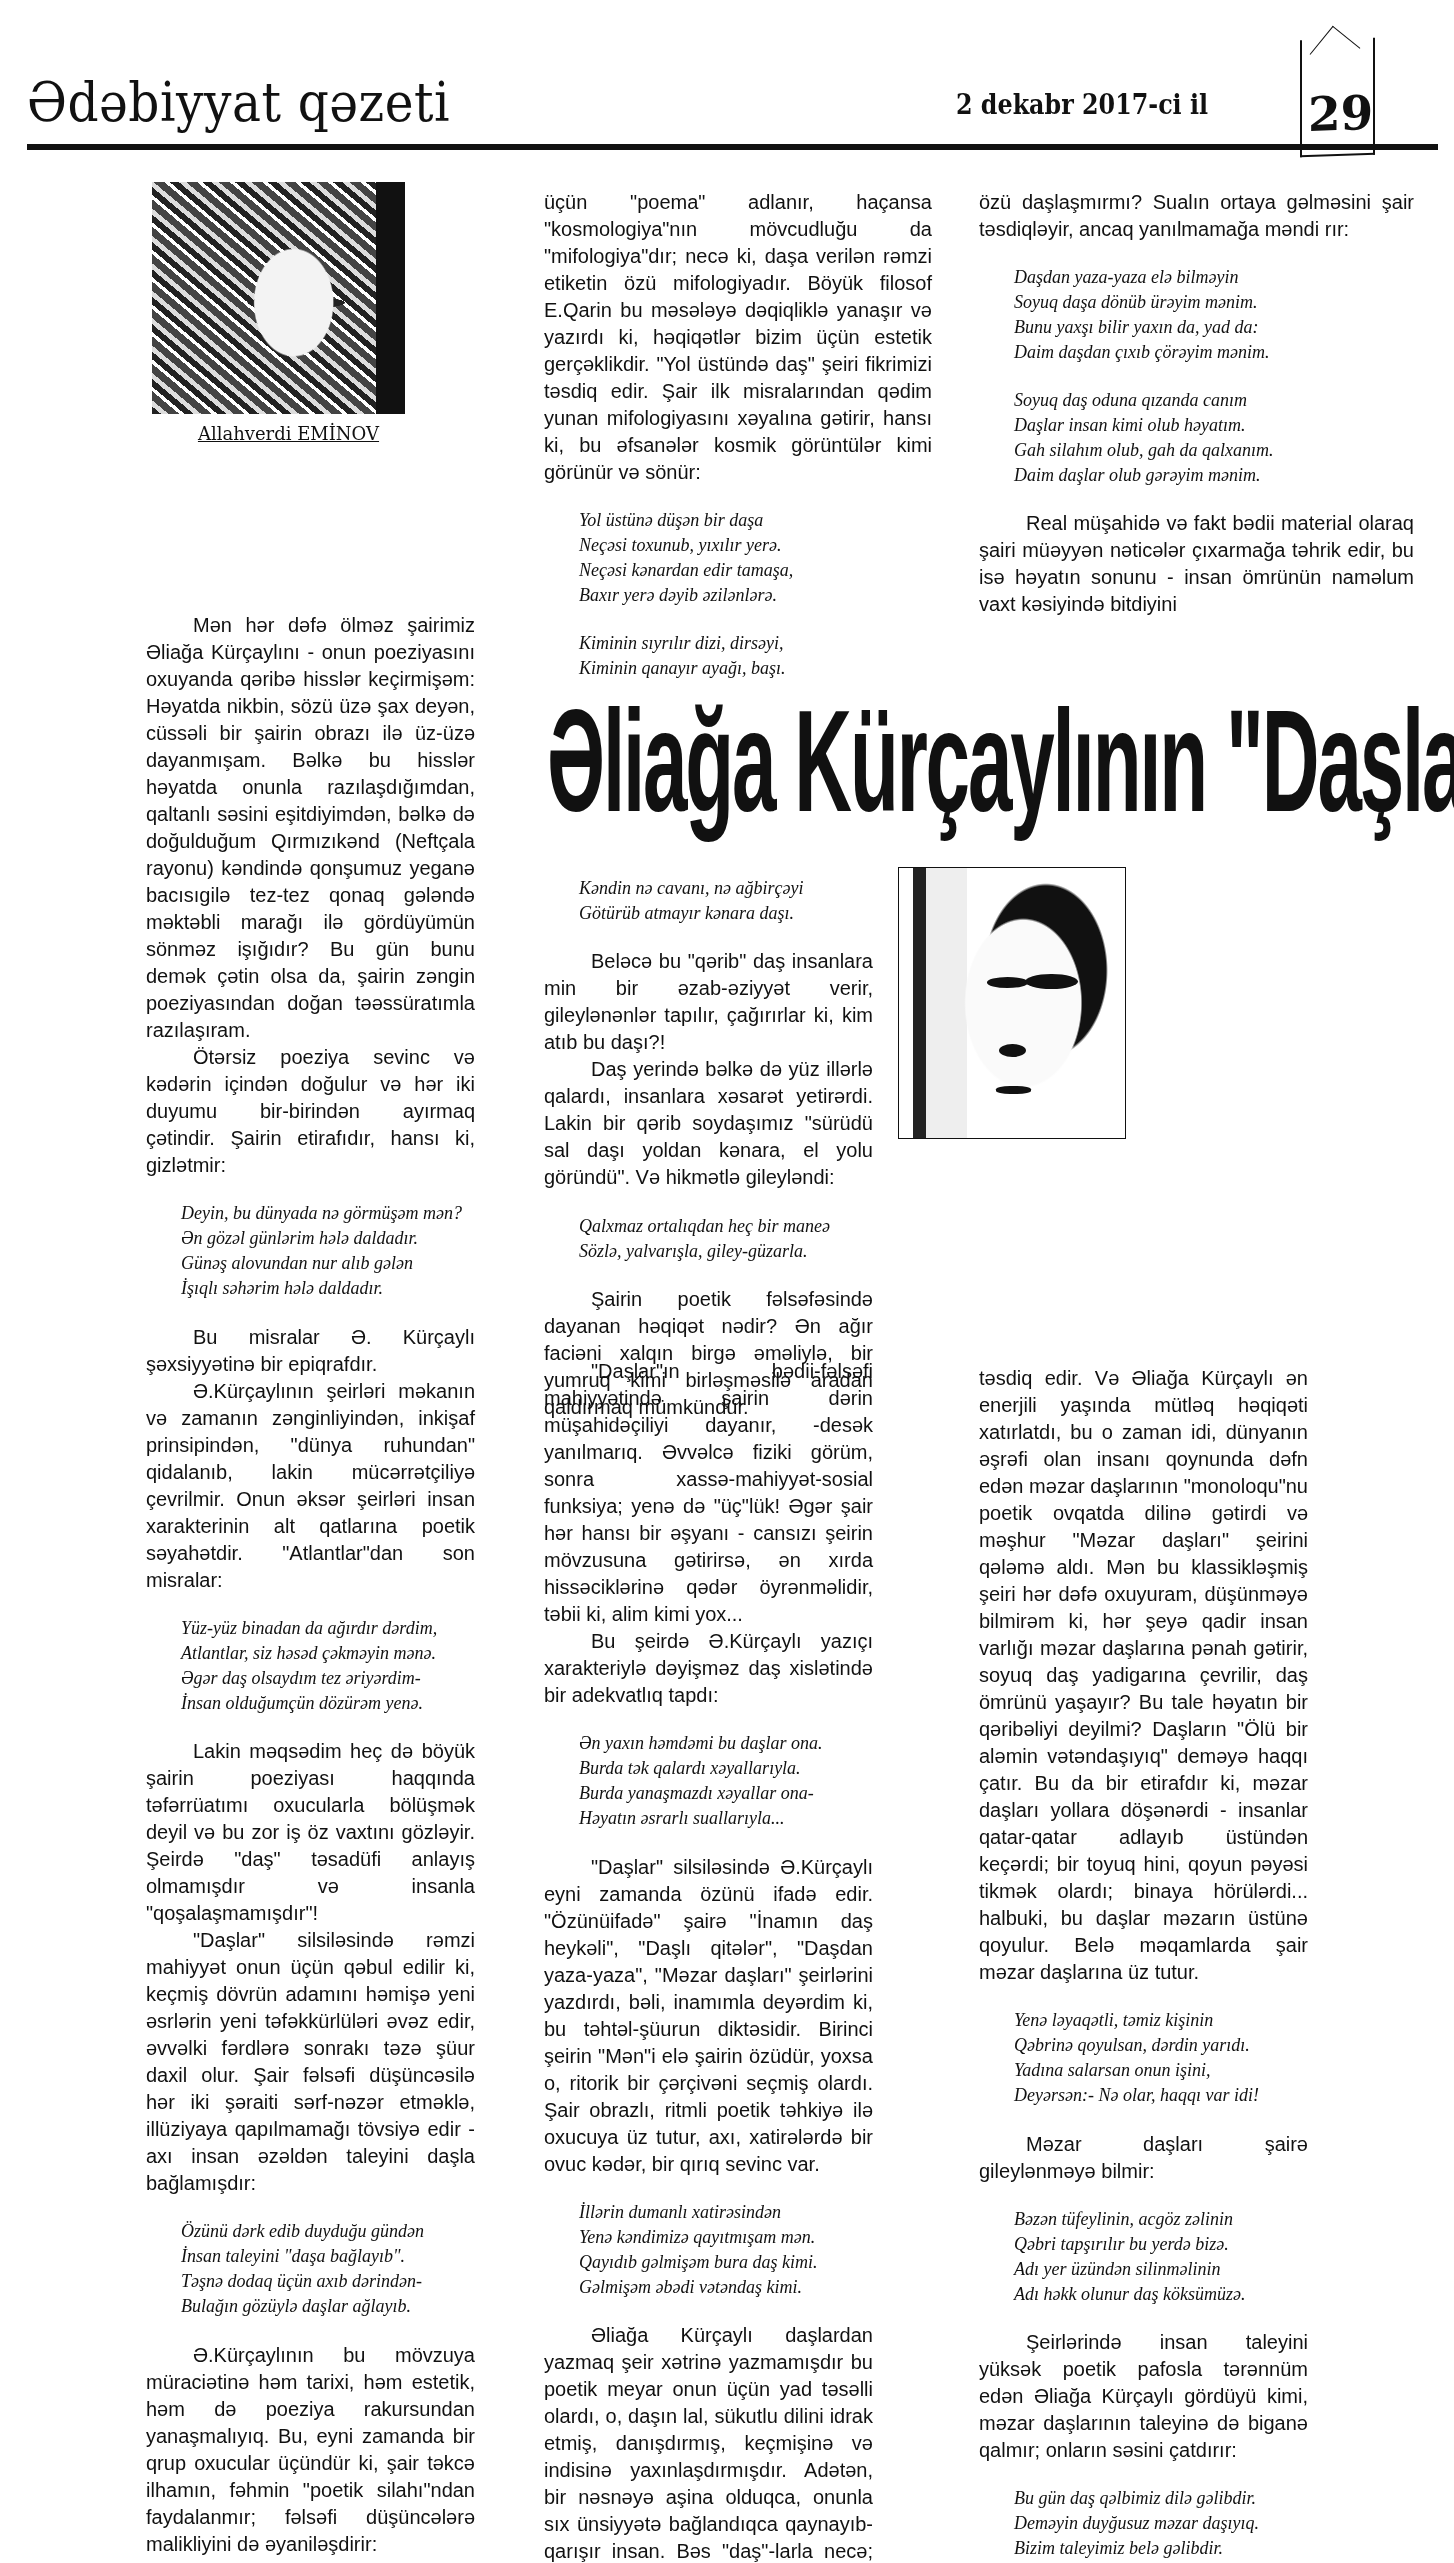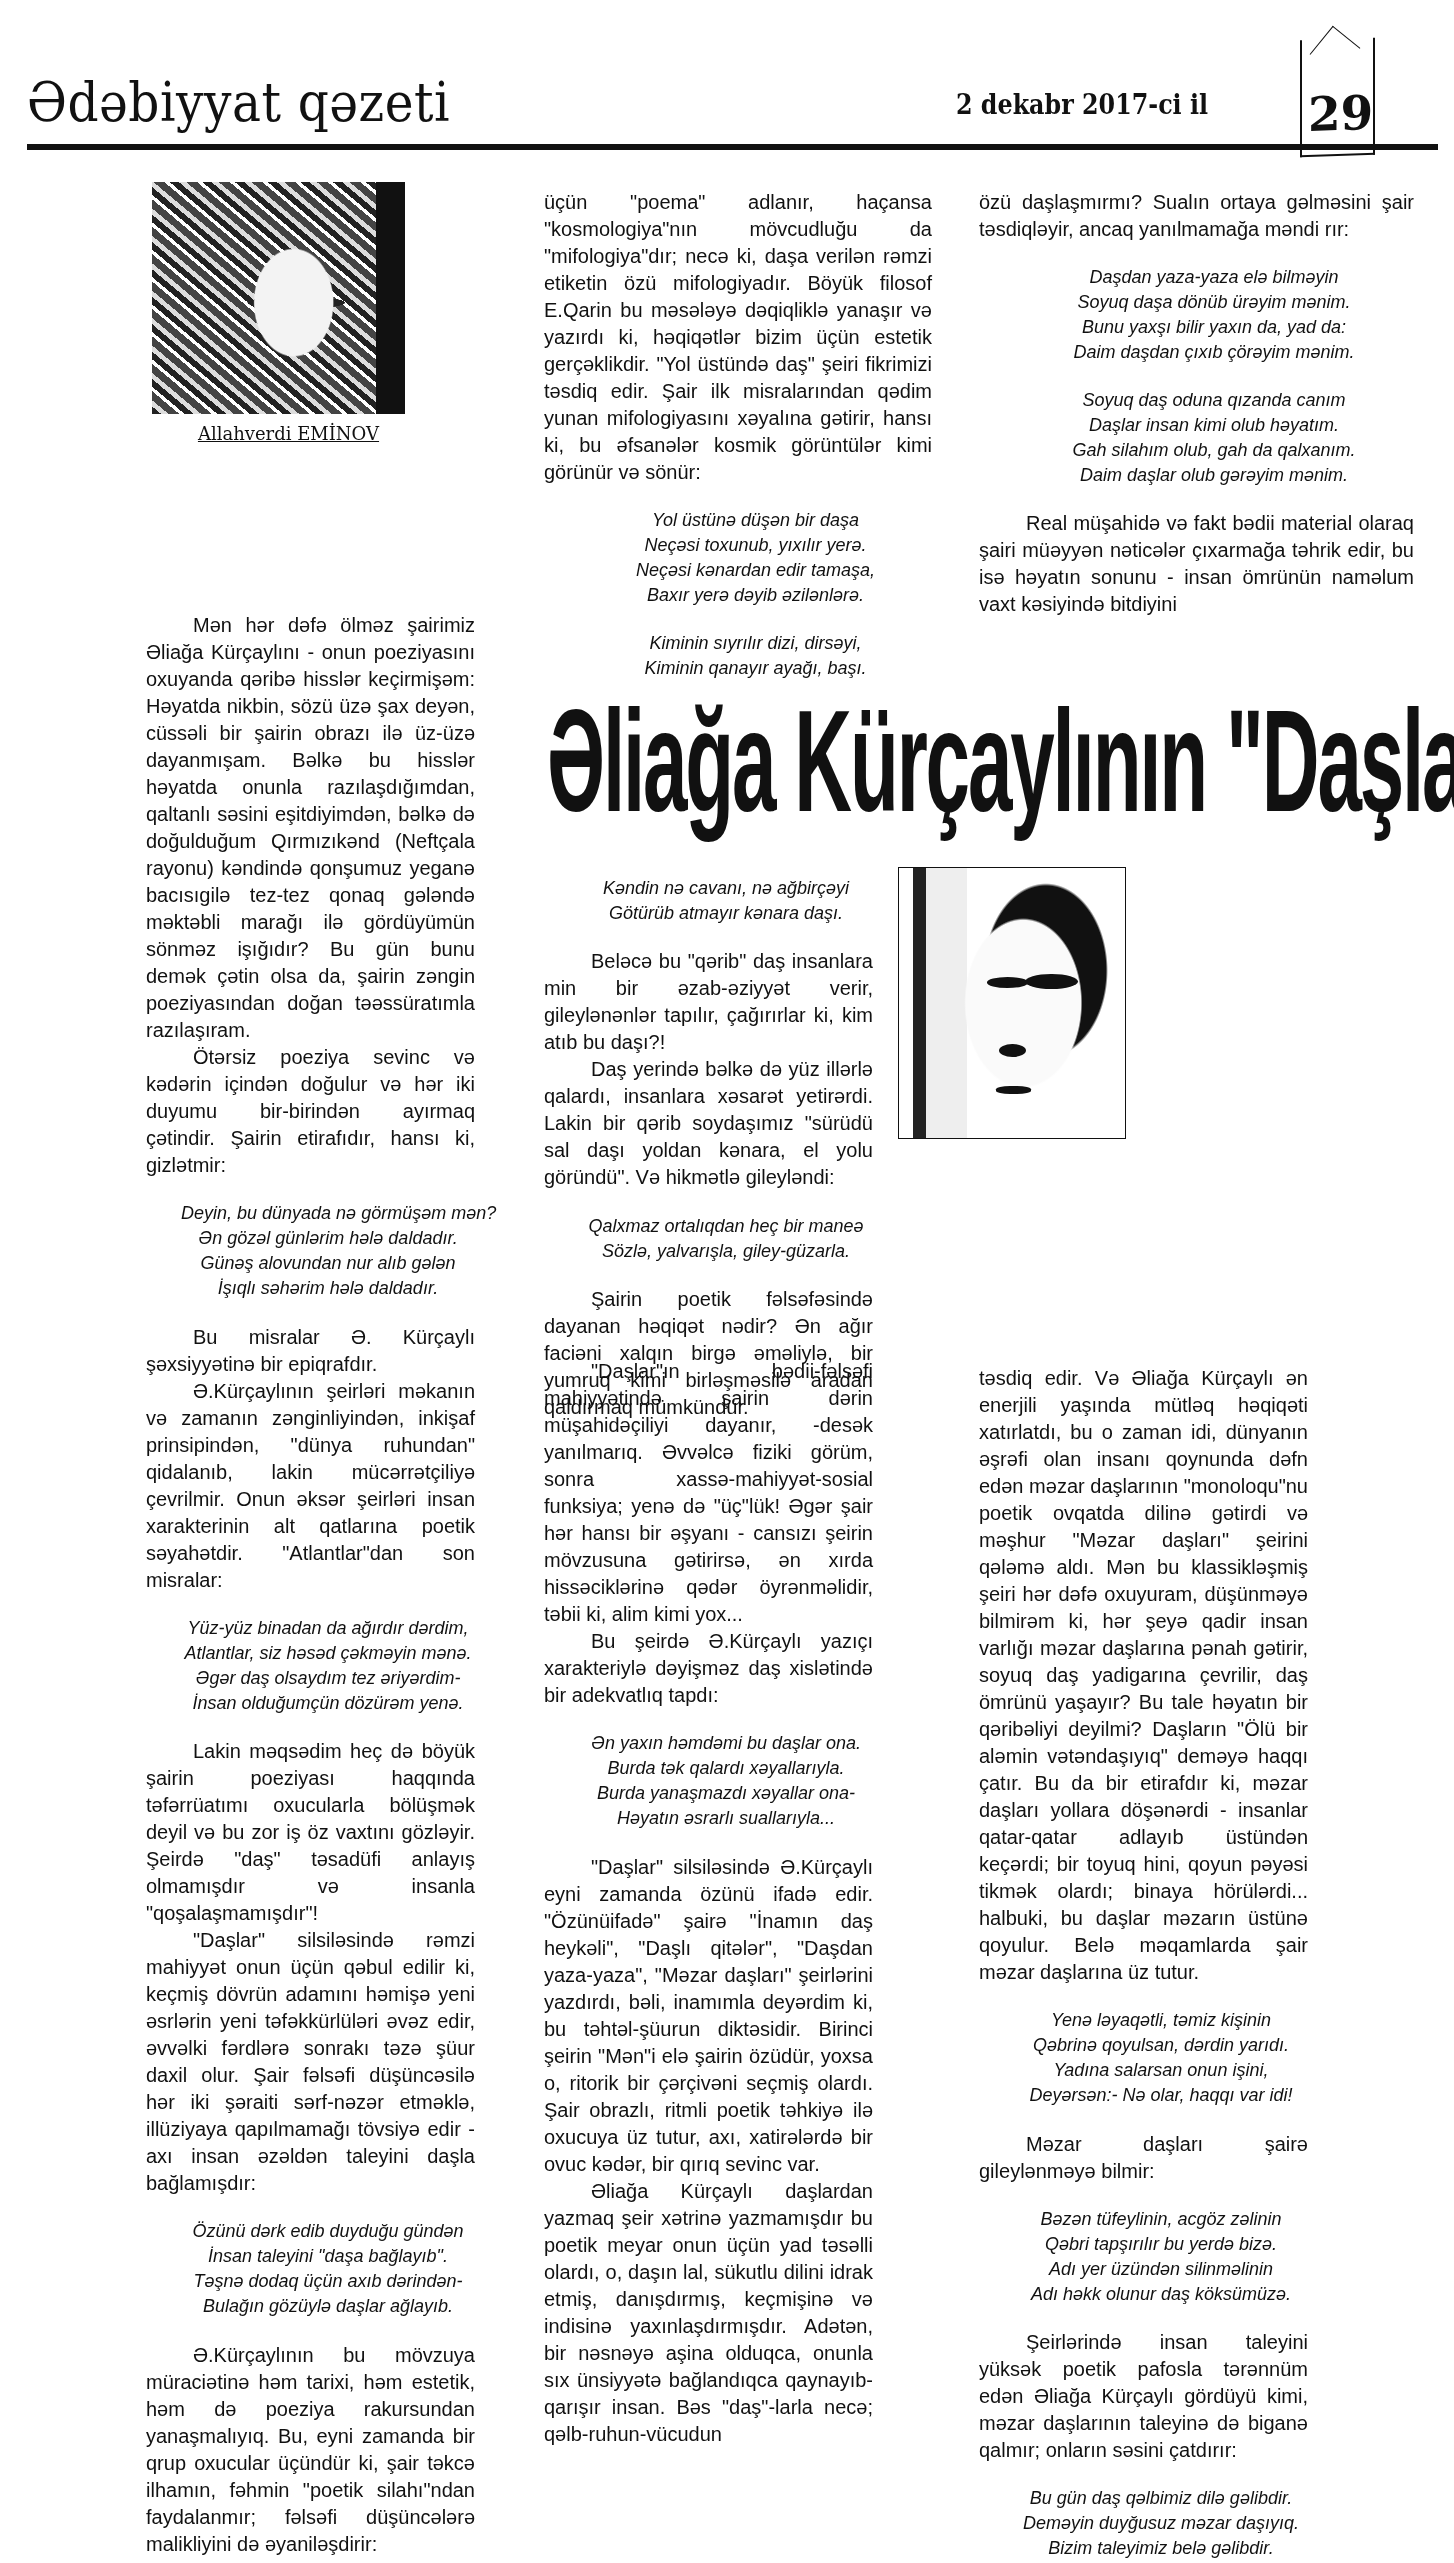--- a/index.html
+++ b/index.html
@@ -8,21 +8,21 @@
   .mast-title { position: absolute; left: 0; top: 0; font-family: "DejaVu Serif", serif; font-size: 54px; letter-spacing: 0.6px; transform: scaleX(0.9); transform-origin: left; }
   .mast-date { position: absolute; left: 929px; top: 16.5px; font-family: "DejaVu Serif", serif; font-weight: bold; font-size: 28px; transform: scaleX(0.85); transform-origin: left; }
   .page-num-box { position: absolute; left: 1273px; top: -32px; width: 71px; height: 115px; border: 2.4px solid #111; border-top: none; transform: skewY(-2deg); }
   .page-num-box::before { content: ""; position: absolute; left: 14.7px; top: -5.9px; width: 35px; height: 35px; border-left: 1.8px solid #111; border-top: 1.8px solid #111; transform: rotate(40deg); }
   .page-num { position: absolute; left: 5.9px; top: 47px; font-family: "DejaVu Serif", serif; font-weight: bold; font-size: 47px; }
   .mast-rule { position: absolute; left: 26.5px; top: 144px; width: 1411px; height: 5.9px; background: #111; }
 
   .col { position: absolute; font-size: 20px; line-height: 27px; text-align: justify; font-family: "Liberation Sans", sans-serif; }
   .col p { margin: 0; text-indent: 47px; }
   .col p.noind { text-indent: 0; }
-  .verse { font-style: italic; font-family: Liberation Sans, sans-serif; font-size: 18px; line-height: 25px; margin: 22.3px 0 22.3px 35px; text-align: center; }
+  .verse { font-style: italic; font-family: Liberation Serif, serif; font-size: 18px; line-height: 25px; margin: 22.3px 0 22.3px 35px; text-align: left; }
   .verse div { white-space: nowrap; }
 
   .photo1 { position: absolute; left: 152px; top: 182px; width: 253px; height: 232px; background:
      radial-gradient(ellipse 65px 88px at 56% 52%, #f3f3f3 0 60%, transparent 62%),
      radial-gradient(ellipse 32px 5.9px at 48% 52%, #222 0 80%, transparent 82%),
      radial-gradient(ellipse 32px 5.9px at 66% 52%, #222 0 80%, transparent 82%),
      repeating-linear-gradient(40deg, #222 0 5.9px, #ddd 5.9px 10.6px, #444 10.6px 17.6px, #fff 17.6px 21px);
      }
   .photo1::after { content:""; position:absolute; right:0; top:0; width:29px; height:100%; background:#111; }
   .author { position: absolute; left: 171px; top: 423px; width: 235px; text-align: center; font-family: "DejaVu Serif", serif; font-size: 18px; text-decoration: underline; }
@@ -144,20 +144,26 @@
 <div class="col" style="left:544px; top:1358px; width:329px;">
   <p>"Daşlar"ın bədii-fəlsəfi mahiyyətində şairin dərin müşahidəçiliyi dayanır, -desək yanılmarıq. Əvvəlcə fiziki görüm, sonra xassə-mahiyyət-sosial funksiya; yenə də "üç"lük! Əgər şair hər hansı bir əşyanı - cansızı şeirin mövzusuna gətirirsə, ən xırda hissəciklərinə qədər öyrənməlidir, təbii ki, alim kimi yox...</p>
   <p>Bu şeirdə Ə.Kürçaylı yazıçı xarakteriylə dəyişməz daş xislətində bir adekvatlıq tapdı:</p>
   <div class="verse">
     <div>Ən yaxın həmdəmi bu daşlar ona.</div>
     <div>Burda tək qalardı xəyallarıyla.</div>
     <div>Burda yanaşmazdı xəyallar ona-</div>
     <div>Həyatın əsrarlı suallarıyla...</div>
   </div>
   <p>"Daşlar" silsiləsində Ə.Kürçaylı eyni zamanda özünü ifadə edir. "Özünüifadə" şairə "İnamın daş heykəli", "Daşlı qitələr", "Daşdan yaza-yaza", "Məzar daşları" şeirlərini yazdırdı, bəli, inamımla deyərdim ki, bu təhtəl-şüurun diktəsidir. Birinci şeirin "Mən"i elə şairin özüdür, yoxsa o, ritorik bir çərçivəni seçmiş olardı. Şair obrazlı, ritmli poetik təhkiyə ilə oxucuya üz tutur, axı, xatirələrdə bir ovuc kədər, bir qırıq sevinc var.</p>
+  <div class="verse">
+    <div>İllərin dumanlı xatirəsindən</div>
+    <div>Yenə kəndimizə qayıtmışam mən.</div>
+    <div>Qayıdıb gəlmişəm bura daş kimi.</div>
+    <div>Gəlmişəm əbədi vətəndaş kimi.</div>
+  </div>
   <p>Əliağa Kürçaylı daşlardan yazmaq şeir xətrinə yazmamışdır bu poetik meyar onun üçün yad təsəlli olardı, o, daşın lal, sükutlu dilini idrak etmiş, danışdırmış, keçmişinə və indisinə yaxınlaşdırmışdır. Adətən, bir nəsnəyə aşina olduqca, onunla sıx ünsiyyətə bağlandıqca qaynayıb-qarışır insan. Bəs "daş"-larla necə; qəlb-ruhun-vücudun</p>
 </div>
 
 <div class="col" style="left:979px; top:1365px; width:329px;">
   <p class="noind">təsdiq edir. Və Əliağa Kürçaylı ən enerjili yaşında mütləq həqiqəti xatırlatdı, bu o zaman idi, dünyanın əşrəfi olan insanı qoynunda dəfn edən məzar daşlarının "monoloqu"nu poetik ovqatda dilinə gətirdi və məşhur "Məzar daşları" şeirini qələmə aldı. Mən bu klassikləşmiş şeiri hər dəfə oxuyuram, düşünməyə bilmirəm ki, hər şeyə qadir insan varlığı məzar daşlarına pənah gətirir, soyuq daş yadigarına çevrilir, daş ömrünü yaşayır? Bu talе həyatın bir qəribəliyi deyilmi? Daşların "Ölü bir aləmin vətəndaşıyıq" deməyə haqqı çatır. Bu da bir etirafdır ki, məzar daşları yollara döşənərdi - insanlar qatar-qatar adlayıb üstündən keçərdi; bir toyuq hini, qoyun pəyəsi tikmək olardı; binaya hörülərdi... halbuki, bu daşlar məzarın üstünə qoyulur. Belə məqamlarda şair məzar daşlarına üz tutur.</p>
   <div class="verse">
     <div>Yenə ləyaqətli, təmiz kişinin</div>
     <div>Qəbrinə qoyulsan, dərdin yarıdı.</div>
     <div>Yadına salarsan onun işini,</div>
     <div>Deyərsən:- Nə olar, haqqı var idi!</div>

